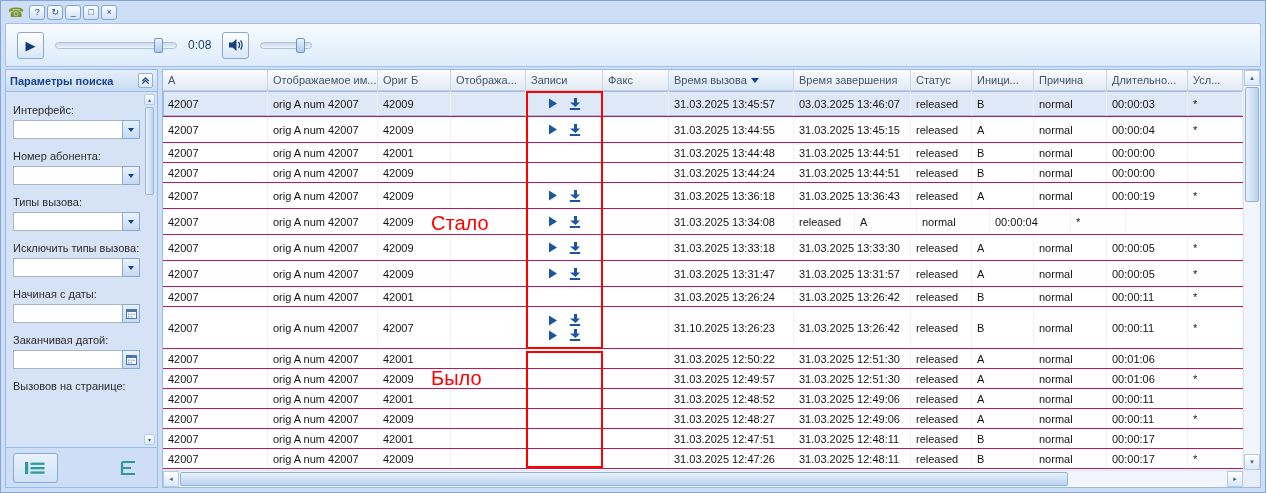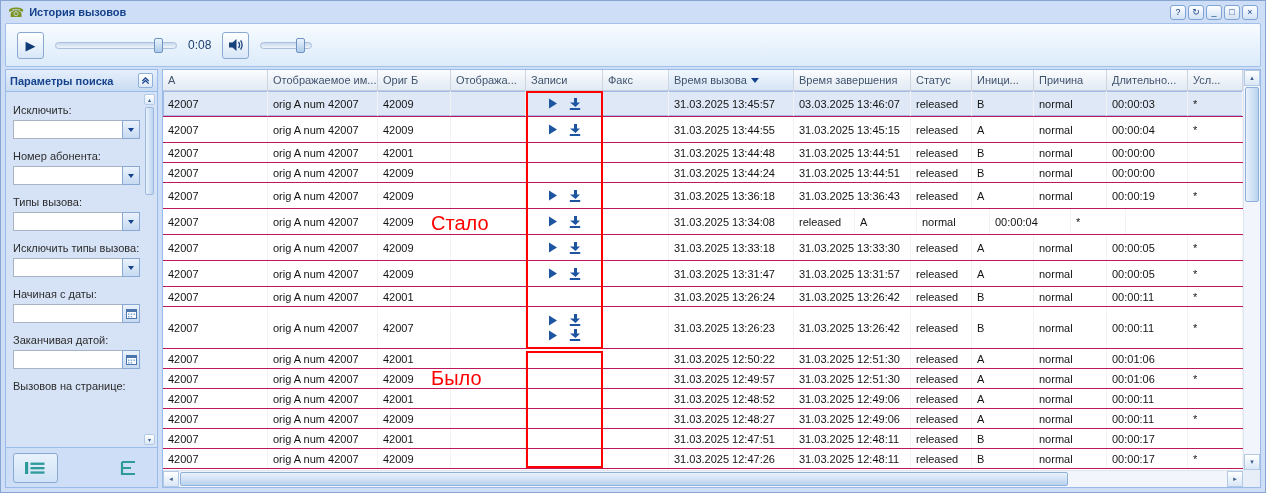--- a/index.html
+++ b/index.html
@@ -125,21 +125,20 @@
   #label-stalo { left:268px; top:142px; }
   #label-bylo  { left:268px; top:297px; }
 </style>
 </head>
 <body>
 
 <div class="window">
 
   <div class="titlebar">
     <span class="app-icon">☎</span>
-    <span class="win-title">История вызовов</span>
     <span class="win-controls" id="win-controls">
         <span class="winbtn">?</span>
         <span class="winbtn">↻</span>
         <span class="winbtn">_</span>
         <span class="winbtn">□</span>
         <span class="winbtn">×</span>
       </span>
   </div>
 
   <div class="player-bar">
@@ -169,21 +168,21 @@
       <div class="sidebar-header">
         <span class="sidebar-title">Параметры поиска</span>
         <span class="collapse-tool">
           <svg width="9" height="9" viewBox="0 0 10 10">
             <path d="M1.5 5.5 5 2 8.5 5.5 M1.5 8.5 5 5 8.5 8.5" stroke="#15428b" stroke-width="1.4" fill="none"></path>
           </svg>
         </span>
       </div>
       <div class="sidebar-body">
         <div id="sidebar-fields">
-            <div class="f-label">Исключить:</div>
+            <div class="f-label">Интерфейс:</div>
             <div class="f-row">
               <input class="f-input" style="">
               <span class="f-trigger">
                 <span class="combo-arrow"></span>
               </span>
             </div>
             <div class="f-label">Номер абонента:</div>
             <div class="f-row">
               <input class="f-input" style="">
               <span class="f-trigger">
@@ -552,21 +551,21 @@
                 </span>
                 <span class="rec-icon">
                   <svg width="12" height="12" viewBox="0 0 12 12">
                     <path d="M4.5 0 h3 v4.5 h3 L6 9 0.5 4.5 h4 z" fill="#1d55a0" transform="translate(0.5,0)"></path>
                     <rect x="0.8" y="10" width="10.4" height="2" fill="#1d55a0"></rect>
                   </svg>
                 </span>
               </div>
             </div>
             <div class="cell" style="width: 66px;"></div>
-            <div class="cell" style="width: 125px;">31.03.2025 13:26:23</div>
+            <div class="cell" style="width: 125px;">31.10.2025 13:26:23</div>
             <div class="cell" style="width: 117px;">31.03.2025 13:26:42</div>
             <div class="cell" style="width: 61px;">released</div>
             <div class="cell" style="width: 62px;">B</div>
             <div class="cell" style="width: 73px;">normal</div>
             <div class="cell" style="width: 81px;">00:00:11</div>
             <div class="cell" style="width: 55px;">*</div>
           </div>
           <div class="row" style="height: 20px;">
             <div class="cell" style="width: 105px;">42007</div>
             <div class="cell" style="width: 110px;">orig A num 42007</div>

